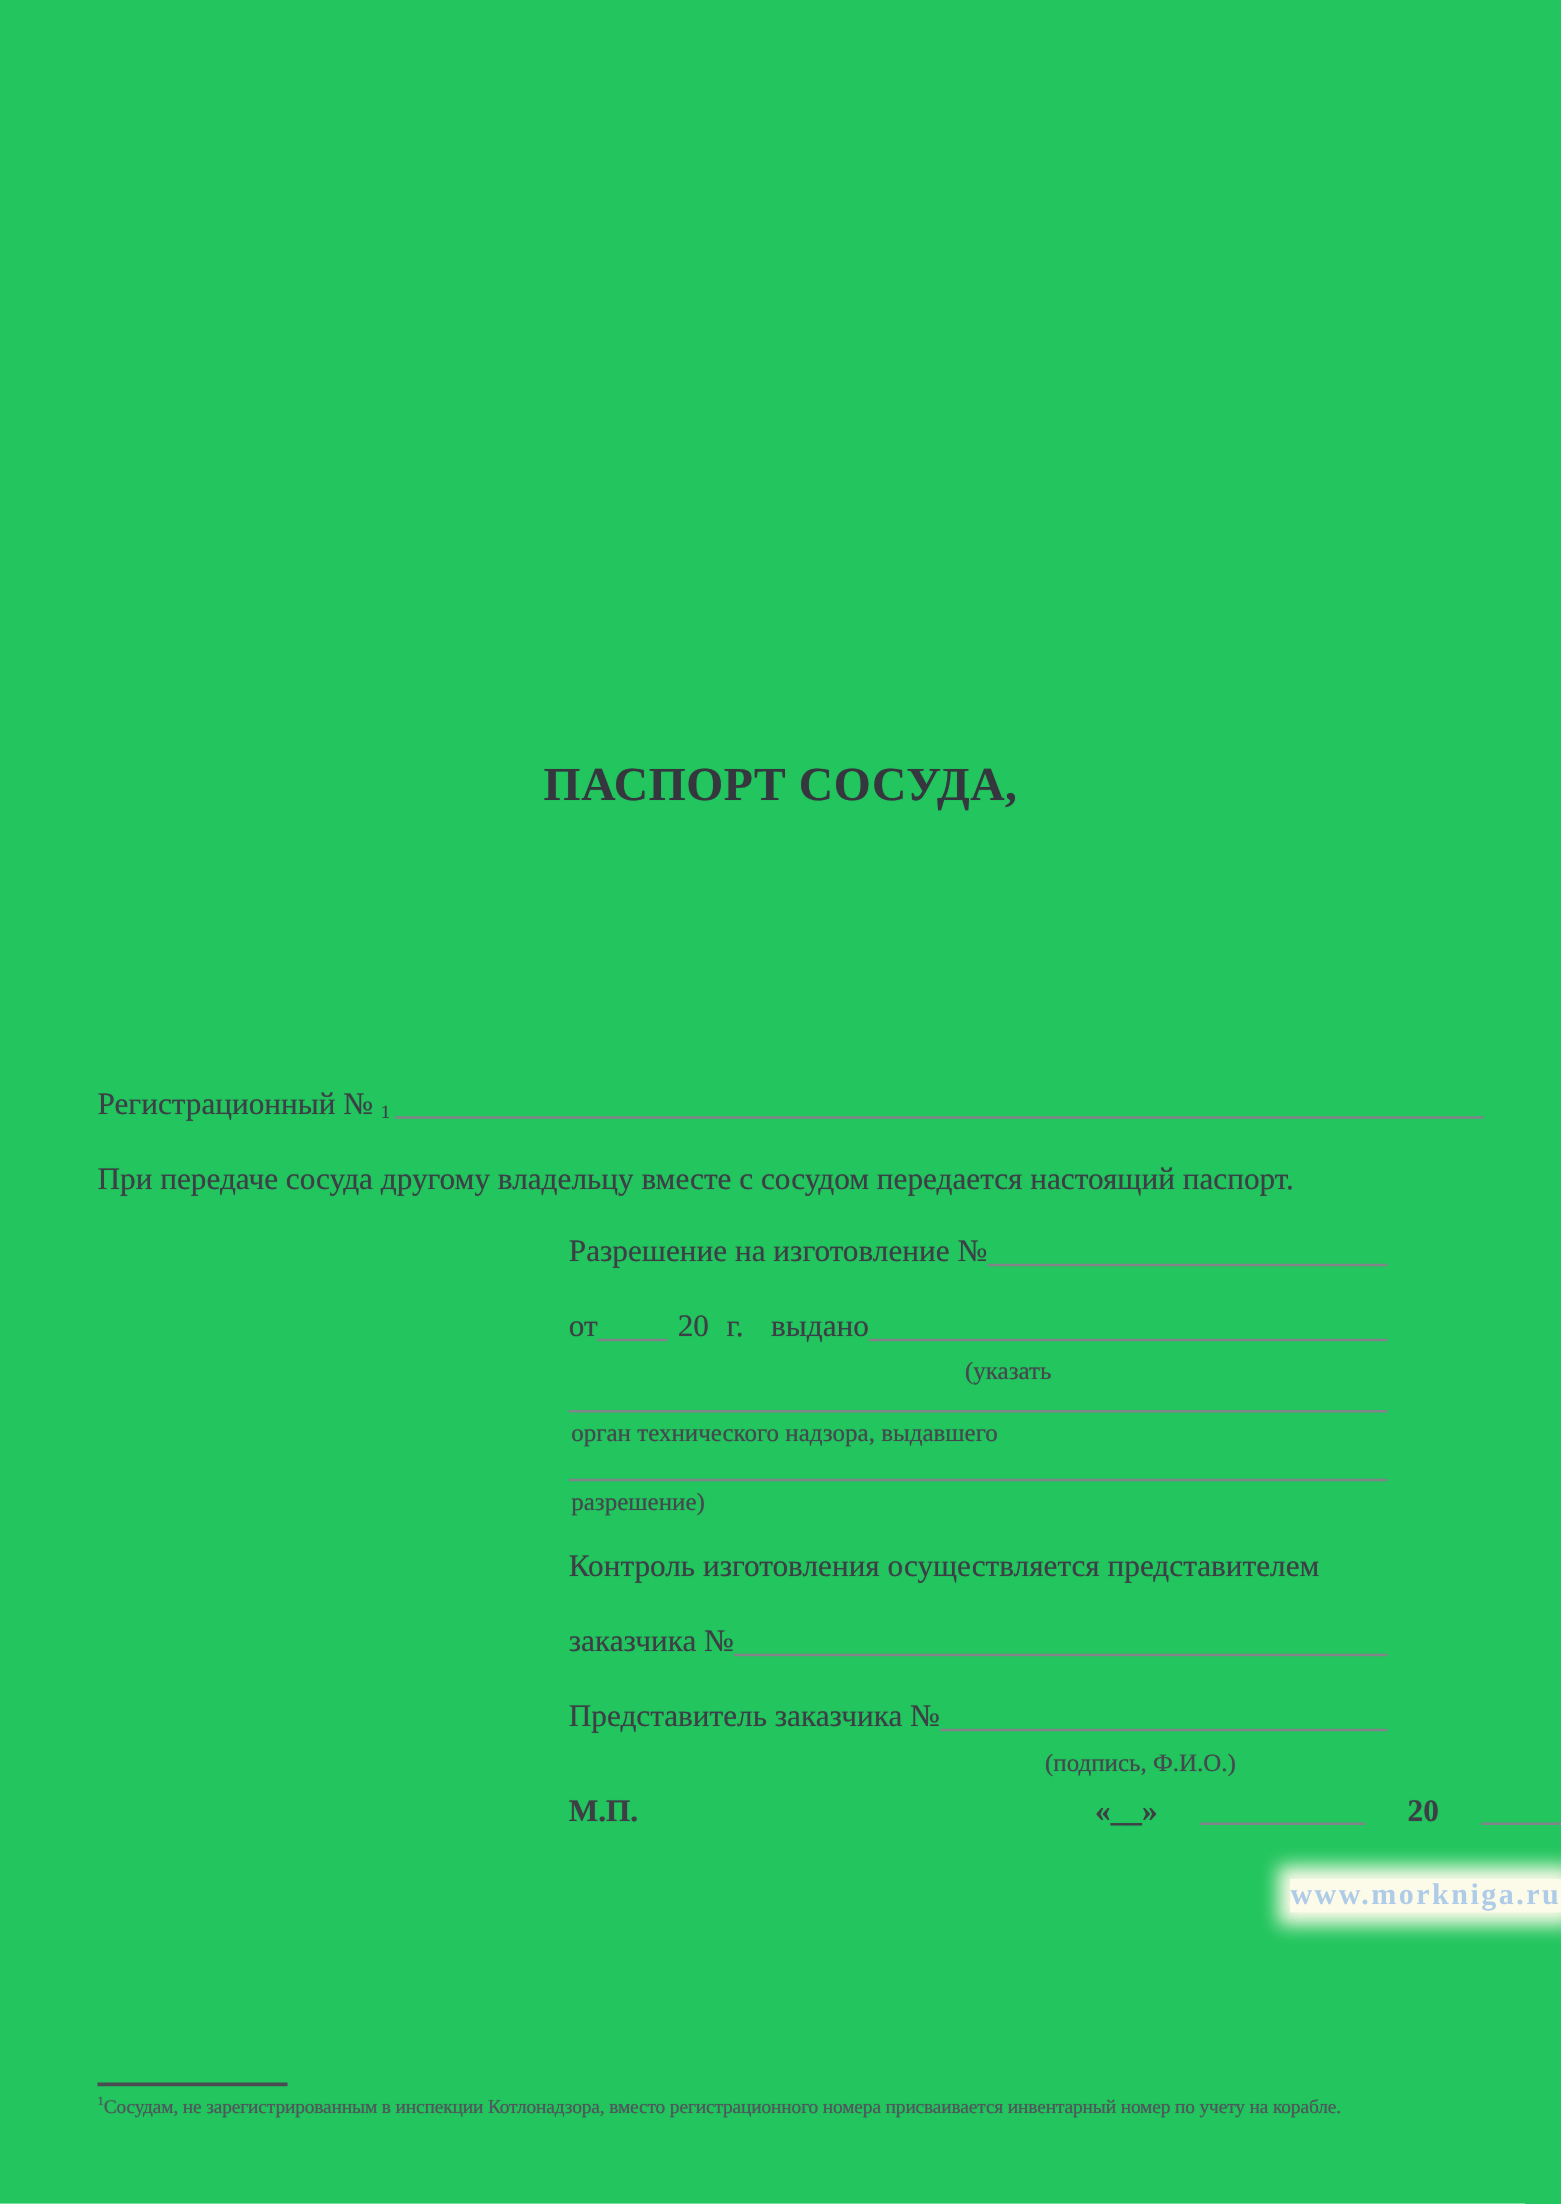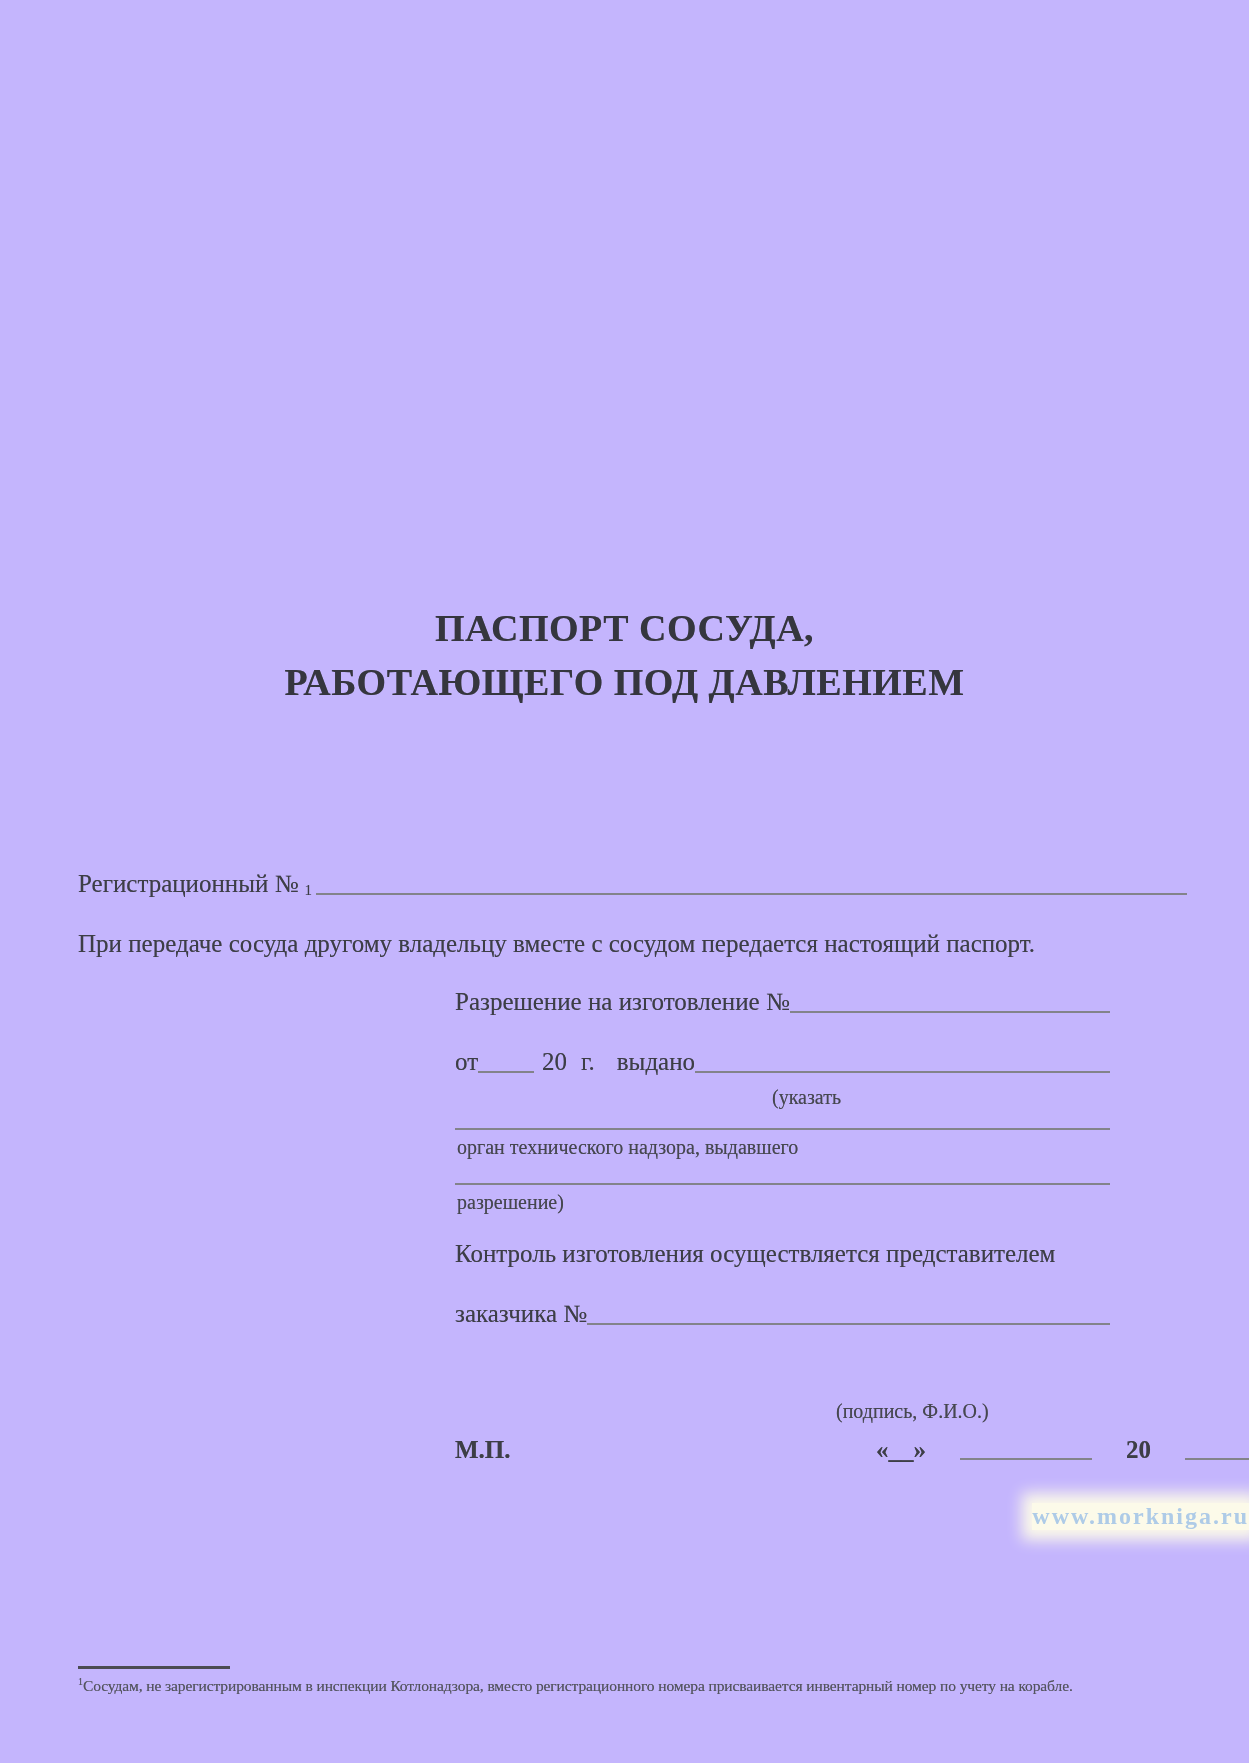--- a/index.html
+++ b/index.html
@@ -1,19 +1,19 @@
 <!DOCTYPE html>
 <html><head>
 <meta charset="utf-8">
 <style>
   html,body{margin:0;padding:0;background:#ffffff;}
   .page{
     position:relative;
     width:1249px;height:1763px;
-    background:#c4b5fd;
+    background:#22c55e;
     font-family:"Liberation Serif","DejaVu Serif",serif;
     color:#3d3e46;
     overflow:hidden;
     text-shadow:0 0 0.6px rgba(61,62,70,0.55);
   }
   .title{
     position:absolute;top:601px;left:0;right:0;
     text-align:center;font-weight:bold;font-size:38px;line-height:54px;
     letter-spacing:0.5px;color:#35363e;
   }
@@ -51,21 +51,20 @@
   .ml8{margin-left:8px;}.ml14{margin-left:14px;}.ml22{margin-left:22px;}
   .nowrap{white-space:nowrap;flex:0 0 auto;}
 </style>
 </head>
 <body>
 
 <div class="page">
 
   <div class="title">
     <div>ПАСПОРТ СОСУДА,</div>
-    <div>РАБОТАЮЩЕГО ПОД ДАВЛЕНИЕМ</div>
   </div>
 
   <div class="row reg-row">
     <span class="nowrap">Регистрационный №</span>
       <sup>1</sup>
     <span class="fill"></span>
   </div>
 
   <div class="para">При передаче сосуда другому владельцу вместе с сосудом передается настоящий паспорт.</div>
 
@@ -93,20 +92,24 @@
 
   <div class="row ind" style="top:1238px;">
     <span>Контроль изготовления осуществляется представителем</span>
   </div>
 
   <div class="row ind" style="top:1298px;">
     <span class="nowrap">заказчика №</span>
     <span class="fill"></span>
   </div>
 
+  <div class="row ind" style="top:1358px;">
+    <span class="nowrap">Представитель заказчика №</span>
+    <span class="fill"></span>
+  </div>
   <div class="caption" style="top:1376px;left:836px;margin-top:24px;">(подпись, Ф.И.О.)</div>
 
   <div class="mp-row">
     <span>М.П.</span>
     <span class="mp-date">
       <span>«__»</span>
       <span class="fill-fixed fill1"></span>
       <span>20</span>
       <span class="fill-fixed fill2"></span>
       <span>г</span>

